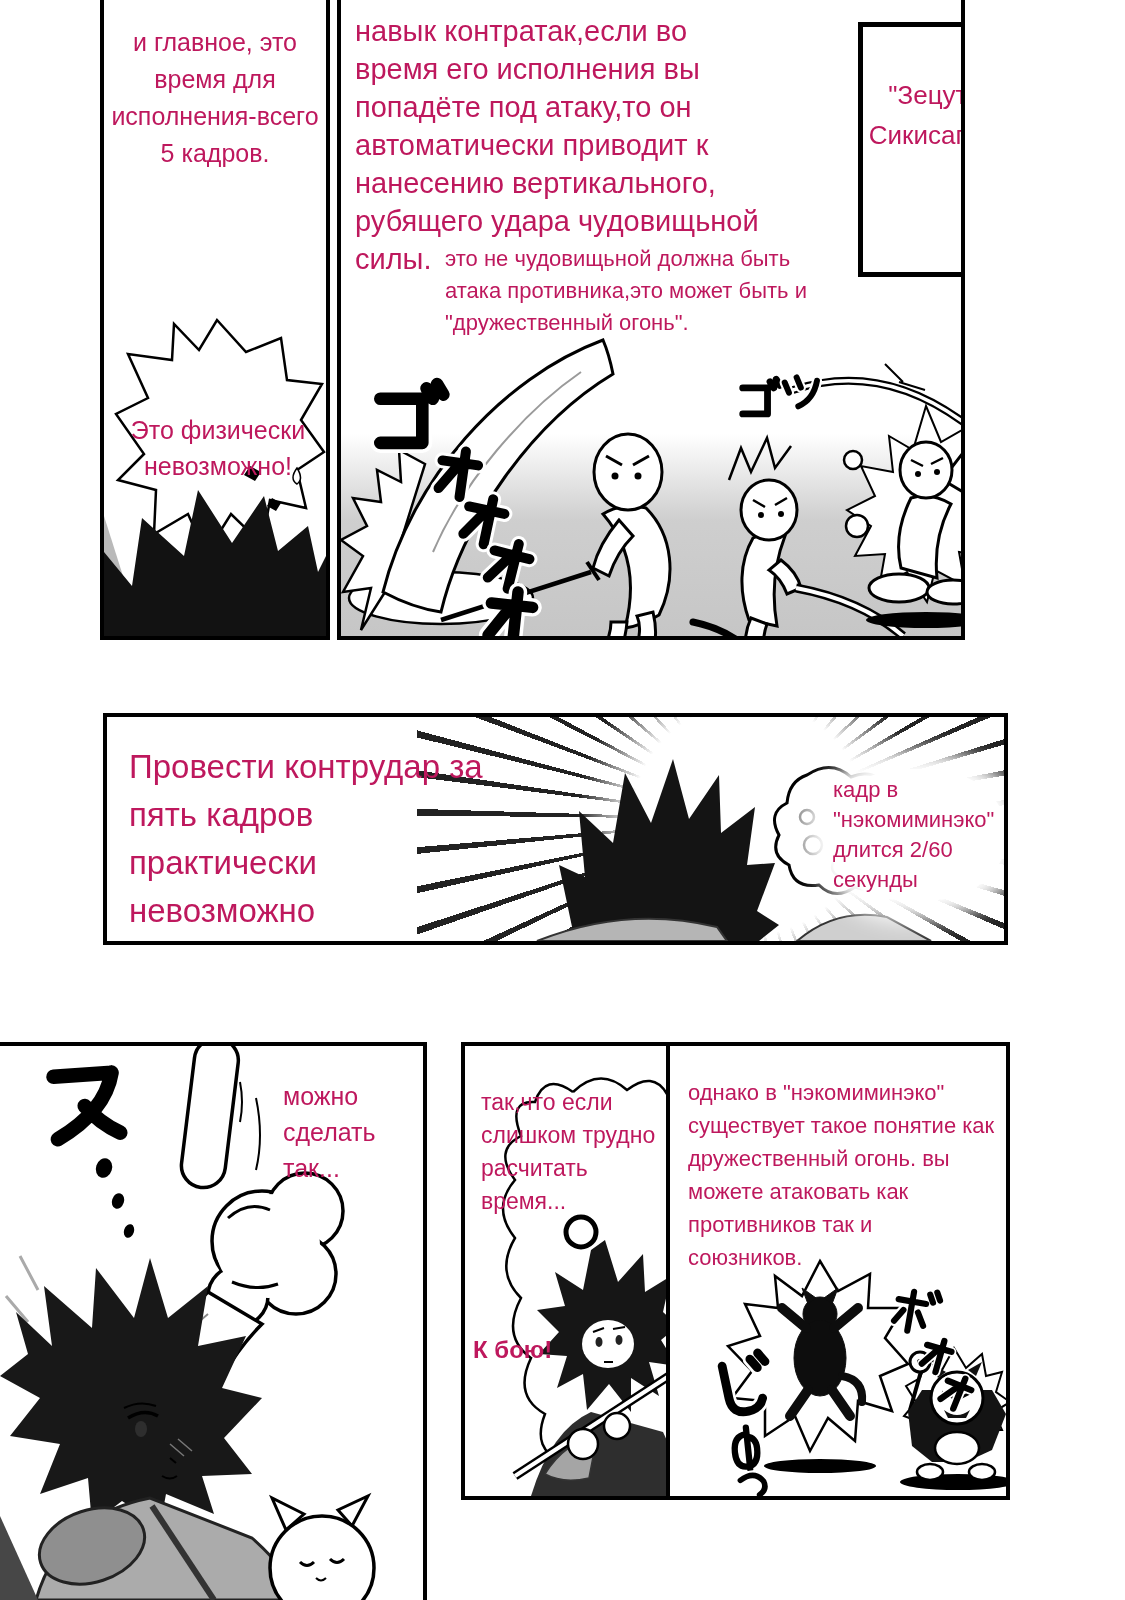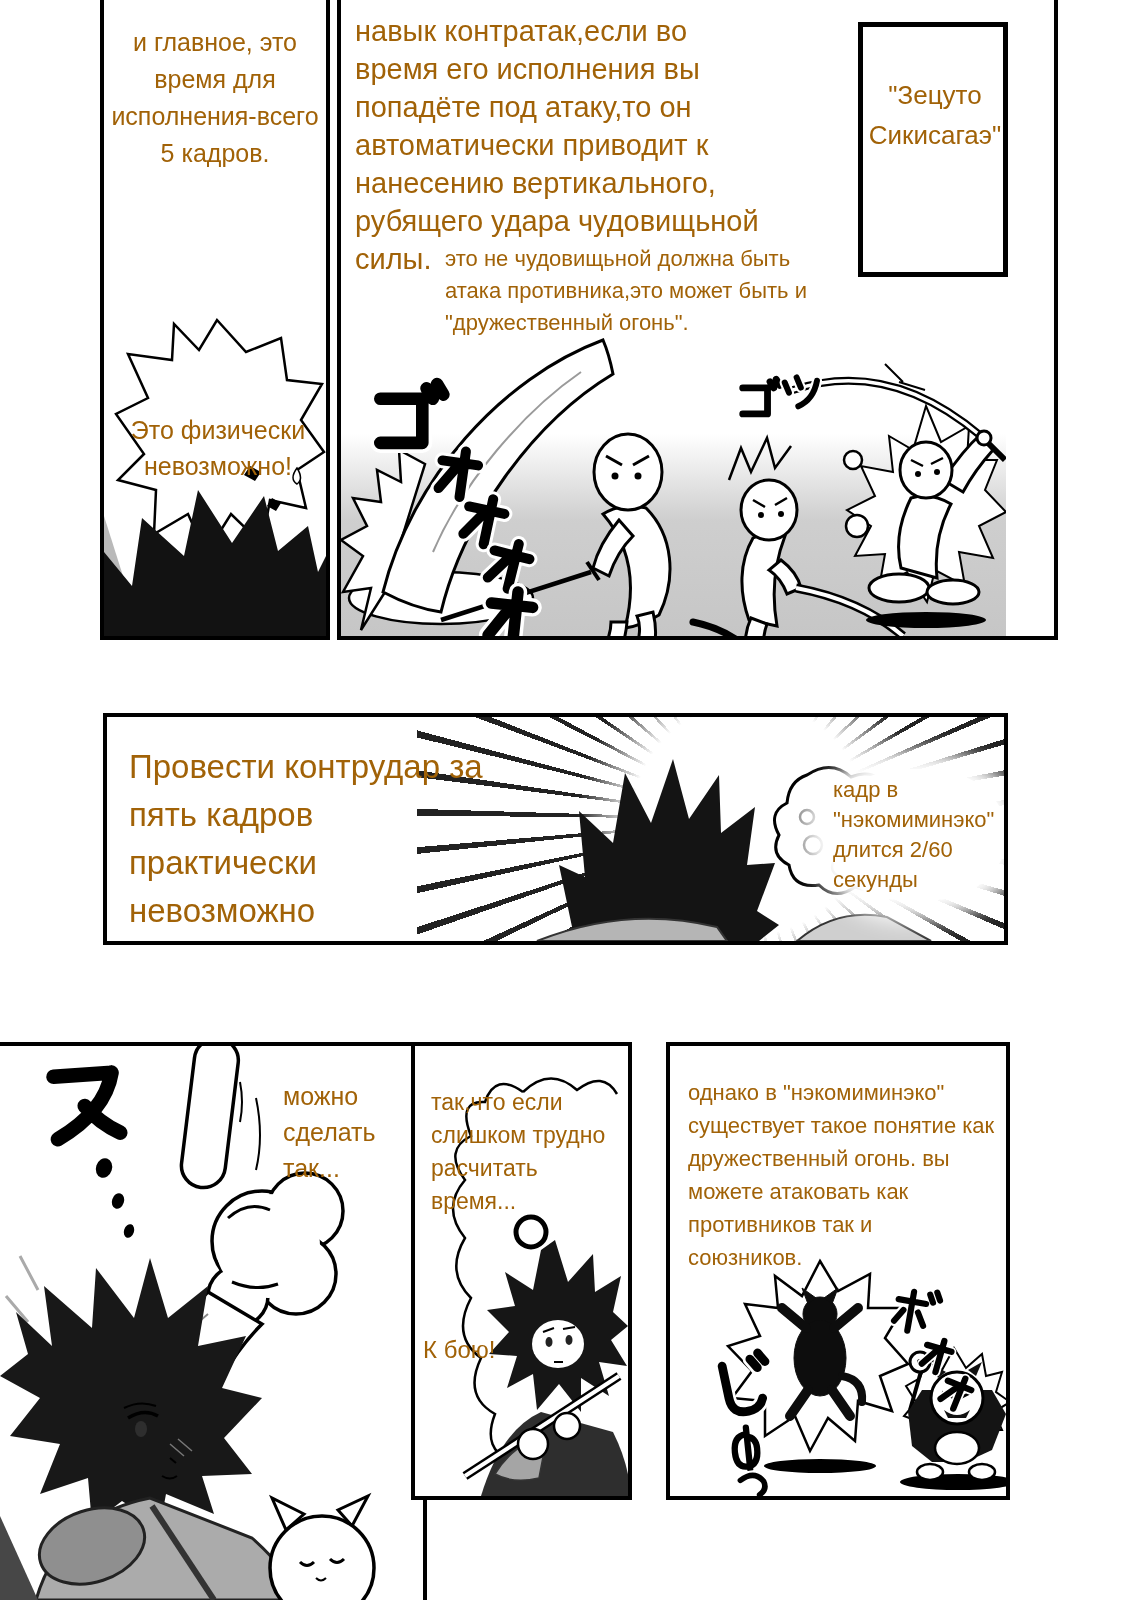--- a/index.html
+++ b/index.html
@@ -1,19 +1,19 @@
 <!DOCTYPE html>
 <html><head>
 <meta charset="utf-8">
 <style>
   html,body{margin:0;padding:0;background:#fff;}
   #page{position:relative;width:1125px;height:1600px;background:#fff;overflow:hidden;
         font-family:"Liberation Sans",sans-serif;color:#111;}
   .panel{position:absolute;background:#fff;border:4px solid #000;box-sizing:border-box;overflow:hidden;}
-  .txt{position:absolute;white-space:pre-line;color:#a16207;}
+  .txt{position:absolute;white-space:pre-line;color:#be185d;}
   .center{text-align:center;}
   svg{display:block;}
   .sfx path{fill:none;stroke-linecap:round;stroke-linejoin:round;}
   .sfx .w{stroke:#fff;}
   .sfx .k{stroke:#000;}
   
   .focus-lines{position:absolute;
     background:repeating-conic-gradient(from 0deg at 332px 102px,rgba(15,15,15,.92) 0 1.15deg,transparent 1.15deg 6.6deg);
     -webkit-mask:radial-gradient(circle at 332px 102px,transparent 0 116px,#000 172px);
     mask:radial-gradient(circle at 332px 102px,transparent 0 116px,#000 172px);}
@@ -35,21 +35,21 @@
       <polygon points="113,320 142,352 177,338 183,380 218,384 197,420 220,452 193,470 202,508 166,500 158,544 127,514 102,554 84,514 50,534 52,490 14,480 40,454 12,414 44,398 24,354 68,360 70,324 95,350" fill="#fff" stroke="#000" stroke-width="2.5"></polygon>
       <polygon points="0,636 0,516 38,636" fill="#b9b9b9"></polygon>
       <polygon points="0,636 0,552 28,586 38,518 80,556 94,490 128,543 160,496 174,551 204,526 214,572 222,556 222,636" fill="#121212"></polygon>
       <path d="M146,466 l11,6 -6,9 -11,-6 z M168,498 l9,5 -5,8 -9,-5 z" fill="#000"></path>
       <path d="M193,468 q7,11 0,16 q-8,-5 0,-16 z" fill="#fff" stroke="#000" stroke-width="1.5"></path>
     </svg>
     <div class="txt center" style="left:18px;top:412px;width:192px;font-size:25px;line-height:36px;">Это физически
 невозможно!</div>
   </div>
 
-  <div class="panel" style="left:337px;top:0;width:721px;height:640px;border-top:none;">
+  <div class="panel" style="left:337px;top:0;width:628px;height:640px;border-top:none;">
     <div class="txt" style="left:14px;top:12px;width:500px;font-size:29px;line-height:38px;">навык контратак,если во
 время его исполнения вы
 попадёте под атаку,то он
 автоматически приводит к
 нанесению вертикального,
 рубящего удара чудовищьной
 силы.</div>
     <div class="txt" style="left:104px;top:243px;width:540px;font-size:22px;line-height:32px;">это не чудовищьной должна быть
 атака противника,это может быть и
 "дружественный огонь".</div>
@@ -233,40 +233,40 @@
         <ellipse cx="104" cy="122" rx="8" ry="10" transform="rotate(18 104 122)"></ellipse>
         <ellipse cx="118" cy="155" rx="6" ry="8" transform="rotate(18 118 155)"></ellipse>
         <ellipse cx="129" cy="185" rx="5" ry="7" transform="rotate(18 129 185)"></ellipse>
       </g>
     </svg>
     <div class="txt" style="left:283px;top:32px;width:140px;font-size:25px;line-height:36px;">можно
 сделать
 так...</div>
   </div>
 
-  <div class="panel" style="left:411px;top:1042px;width:221px;height:458px;">
+  <div class="panel" style="left:461px;top:1042px;width:221px;height:458px;">
     <svg width="213" height="450" viewBox="0 0 213 450" style="position:absolute;left:0;top:0;">
       <path fill="none" stroke="#000" stroke-width="2.5" d="M108,46 Q135,20 162,44 Q188,24 202,48 M108,46 Q80,26 70,56 Q42,54 56,90 Q28,104 50,134 Q26,162 50,192 Q30,226 56,252 Q36,290 66,312 Q48,350 80,368 Q66,404 98,416 Q90,444 118,448"></path>
       <circle cx="116" cy="186" r="15" fill="#fff" stroke="#000" stroke-width="5"></circle>
       <polygon points="140,194 153,236 178,208 180,246 206,230 198,266 213,280 196,294 212,320 184,316 194,350 166,332 166,366 144,338 122,364 118,328 92,342 102,310 74,308 94,286 72,264 100,260 90,226 118,244 126,204" fill="#161616"></polygon>
       <ellipse cx="143" cy="298" rx="26" ry="24" fill="#fff"></ellipse>
       <ellipse cx="134" cy="296" rx="3.5" ry="5" fill="#222"></ellipse>
       <ellipse cx="154" cy="294" rx="3.5" ry="5" fill="#222"></ellipse>
       <path d="M128,286 l11,-4 M148,283 l12,-2 M139,316 h9" stroke="#000" stroke-width="2" fill="none"></path>
       <path d="M66,450 Q86,384 126,366 L198,386 Q214,418 216,450 Z" fill="#2e2e2e"></path>
       <path d="M80,428 q20,-32 52,-38 l-8,42 q-26,6 -44,-4 z" fill="#a5a5a5" stroke="#333" stroke-width="1.5"></path>
       <path d="M50,430 L204,330" stroke="#000" stroke-width="9"></path>
       <path d="M50,430 L204,330" stroke="#fff" stroke-width="4"></path>
       <circle cx="118" cy="398" r="15" fill="#fff" stroke="#000" stroke-width="2.5"></circle>
       <circle cx="152" cy="380" r="13" fill="#fff" stroke="#000" stroke-width="2.5"></circle>
     </svg>
     <div class="txt" style="left:16px;top:40px;width:190px;font-size:23px;line-height:33px;">так,что если
 слишком трудно
 расчитать время...</div>
-    <div class="txt" style="left:8px;top:290px;width:100px;font-size:24px;">К бою!</div>
+    <div class="txt" style="left:8px;top:290px;width:100px;font-size:24px;font-weight:bold;">К бою!</div>
   </div>
 
   <div class="panel" style="left:666px;top:1042px;width:344px;height:458px;">
     <svg width="336" height="450" viewBox="0 0 336 450" style="position:absolute;left:0;top:0;">
       <ellipse cx="150" cy="420" rx="56" ry="7" fill="#000"></ellipse>
       <ellipse cx="288" cy="436" rx="58" ry="8" fill="#000"></ellipse>
       <polygon points="150,215 168,245 200,228 198,262 233,262 215,292 238,318 210,330 222,365 188,355 185,395 158,372 140,405 125,370 95,390 95,355 62,352 82,325 58,300 90,290 75,258 108,262 105,230 132,250" fill="#fff" stroke="#000" stroke-width="2.5"></polygon>
 
       <g fill="#0d0d0d" stroke="#0d0d0d">
         <circle cx="150" cy="268" r="17"></circle>

